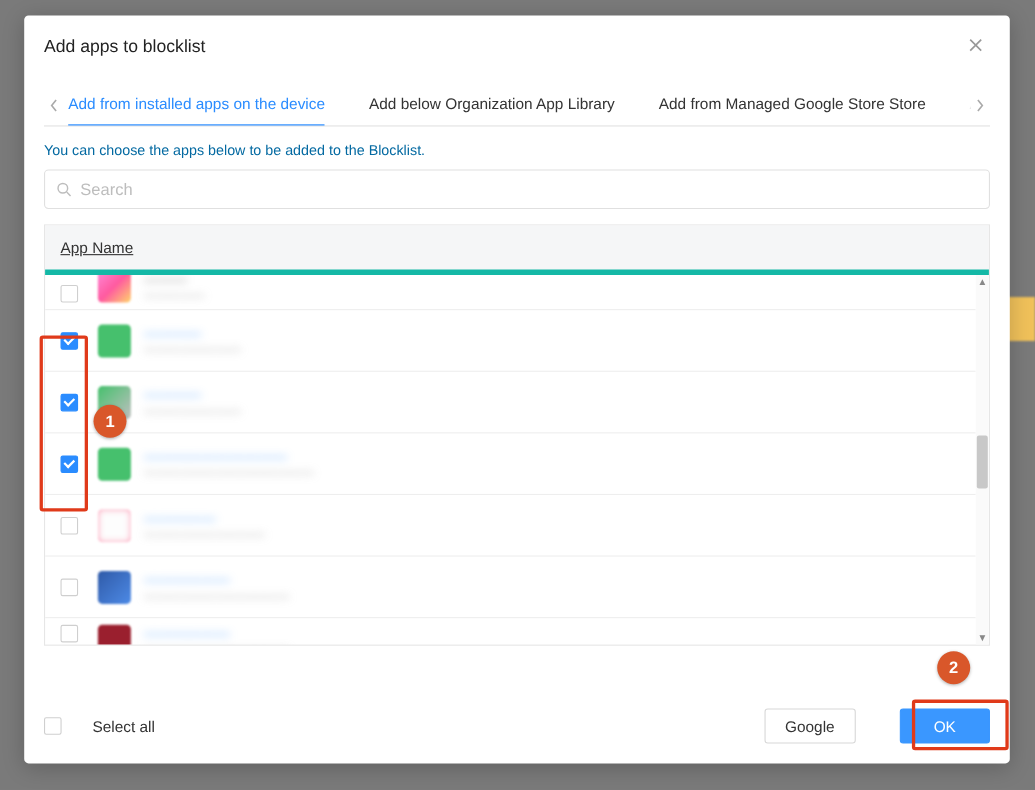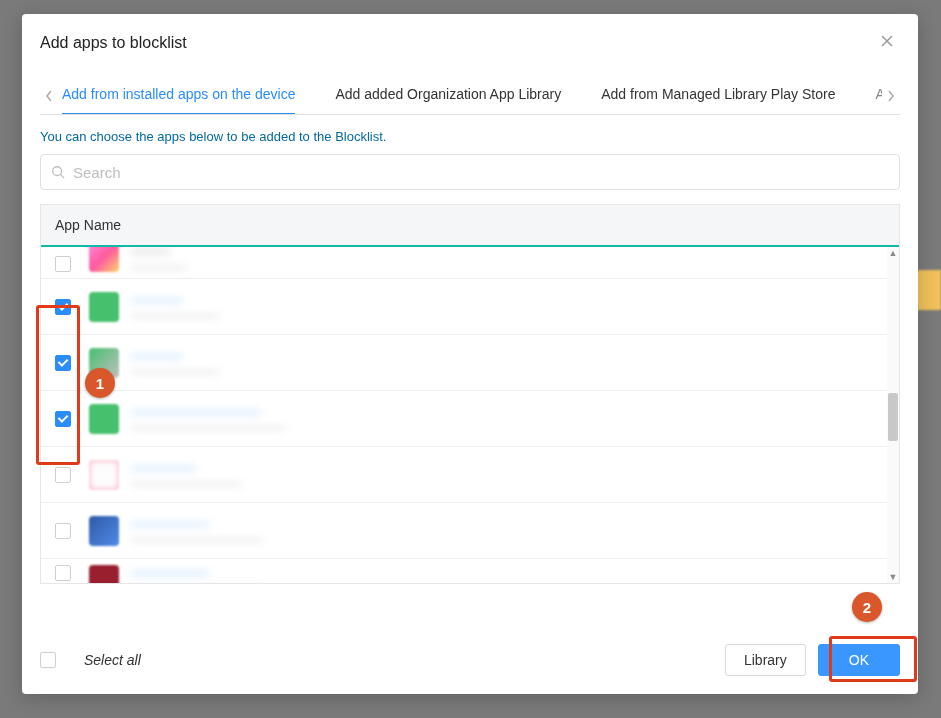--- a/index.html
+++ b/index.html
@@ -135,21 +135,22 @@
 
   .list-wrap {
     margin: 0 18px;
     border: 1px solid #e6e6e6;
   }
   .list-head {
     background: #f5f6f7;
     padding: 12px 14px;
     font-size: 14px;
     color: #333;
-    border-bottom: 2px solid #14b8a6;
+    border-bottom: 5px solid #14b8a6;
+    text-decoration: underline;
   }
   .list-body {
     position: relative;
     height: 336px;
     overflow: hidden;
   }
   .list-inner {
     position: absolute;
     inset: 0;
     right: 12px; 
@@ -266,40 +267,40 @@
     padding: 14px 18px 18px 18px;
     display: flex;
     align-items: center;
   }
   .select-all {
     display: flex;
     align-items: center;
     gap: 10px;
     font-size: 14px;
     color: #333;
-    font-style: italic;
   }
   .spacer { flex: 1; }
   .btn {
     height: 32px;
     padding: 0 18px;
     border-radius: 3px;
     font-size: 14px;
     cursor: pointer;
     border: 1px solid #d8d8d8;
     background: #fff;
     color: #333;
     display: flex;
     align-items: center;
   }
   .btn.primary {
     background: #3a97ff;
     border-color: #3a97ff;
     color: #fff;
     padding: 0 30px;
+    margin-left: 28px;
   }
   .btns { display: flex; gap: 12px; }
 
   
   .anno-box {
     position: absolute;
     border: 3px solid #e03a1a;
     border-radius: 3px;
     pointer-events: none;
   }
@@ -351,22 +352,22 @@
   </div>
 
   <div class="tabs-wrap">
     <div class="tab-scroll-btn">
       <svg viewBox="0 0 8 12" width="8" height="12">
           <path d="M6 1 L2 6 L6 11" stroke="currentColor" stroke-width="1.5" fill="none"></path>
         </svg>
     </div>
     <div class="tabs">
       <div class="tab active">Add from installed apps on the device</div>
-      <div class="tab">Add added Organization App Library</div>
-      <div class="tab">Add from Managed Library Play Store</div>
+      <div class="tab">Add below Organization App Library</div>
+      <div class="tab">Add from Managed Google Store Store</div>
       <div class="tab peek">A</div>
     </div>
     <div class="tab-scroll-btn">
       <svg viewBox="0 0 8 12" width="8" height="12">
           <path d="M2 1 L6 6 L2 11" stroke="currentColor" stroke-width="1.5" fill="none"></path>
         </svg>
     </div>
   </div>
 
   <div class="sub-text">You can choose the apps below to be added to the Blocklist.</div>
@@ -450,21 +451,21 @@
     </div>
   </div>
 
   <div class="footer">
     <div class="select-all">
       <div class="chk"></div>
       <span>Select all</span>
     </div>
     <div class="spacer"></div>
     <div class="btns">
-      <div class="btn">Library</div>
+      <div class="btn">Google</div>
       <div class="btn primary">OK</div>
     </div>
   </div>
 </div>
 
 <div class="anno-box a1"></div>
 <div class="anno-badge b1">1</div>
 <div class="anno-box a2"></div>
 <div class="anno-badge b2">2</div>
 

